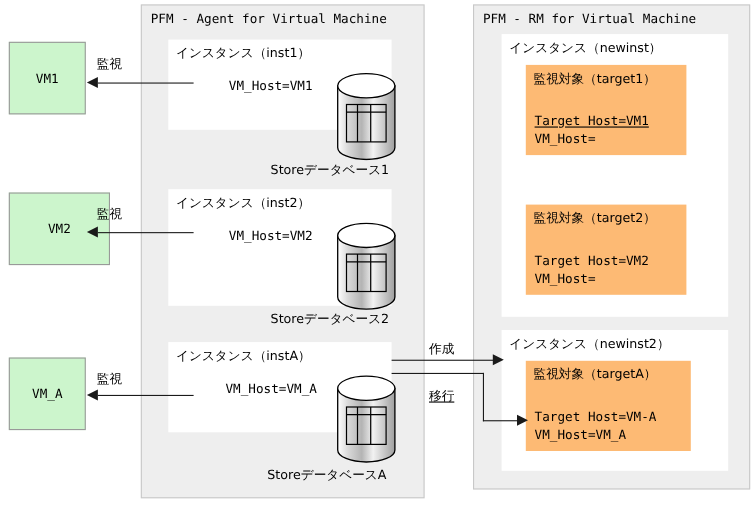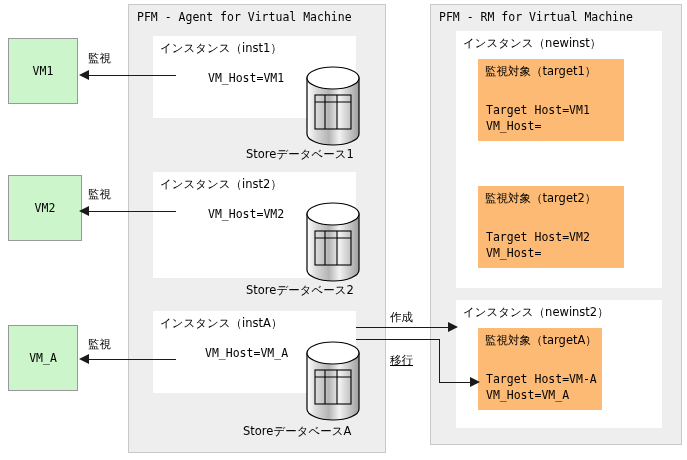--- a/index.html
+++ b/index.html
@@ -227,44 +227,44 @@
   <div class="abs product-panel" style="left:430px; top:4px; width:252px; height:441px;">
     <div class="product-title">PFM - RM for Virtual Machine</div>
   </div>
 
   <div class="abs instance-box" style="left:456px; top:31px; width:206px; height:257px;">
     <div class="instance-title">インスタンス（newinst）</div>
   </div>
 
   <div class="abs target-box" style="left:478px; top:59px; width:146px; height:82px;">
     <div class="target-title">監視対象（target1）</div>
-    <div class="target-line" style="top:44px;">Target Host=VM1</div>
+    <div class="target-line" style="top:44px;text-decoration:underline;">Target Host=VM1</div>
     <div class="target-line" style="top:60px;">VM_Host=</div>
   </div>
 
   <div class="abs target-box" style="left:478px; top:186px; width:146px; height:82px;">
     <div class="target-title">監視対象（target2）</div>
     <div class="target-line" style="top:44px;">Target Host=VM2</div>
     <div class="target-line" style="top:60px;">VM_Host=</div>
   </div>
 
   <div class="abs instance-box" style="left:456px; top:300px; width:206px; height:128px;">
     <div class="instance-title">インスタンス（newinst2）</div>
   </div>
 
-  <div class="abs target-box" style="left:478px; top:328px; width:124px; height:82px;">
+  <div class="abs target-box" style="left:478px; top:328px; width:150px; height:82px;">
     <div class="target-title">監視対象（targetA）</div>
     <div class="target-line" style="top:44px;">Target Host=VM-A</div>
     <div class="target-line" style="top:60px;">VM_Host=VM_A</div>
   </div>
 
   <div class="abs vm-box" style="left:8px; top:38px; width:70px; height:66px;">
     <span>VM1</span>
   </div>
-  <div class="abs vm-box" style="left:8px; top:175px; width:74px; height:66px;">
+  <div class="abs vm-box" style="left:8px; top:175px; width:92px; height:66px;">
     <span>VM2</span>
   </div>
   <div class="abs vm-box" style="left:8px; top:325px; width:70px; height:66px;">
     <span>VM_A</span>
   </div>
 
   <div class="jp-text" style="left:88px; top:51px;">監視</div>
   <div class="arrow-line-h" style="left:89px; top:75px; width:87px;"></div>
   <div class="arrow-head-left" style="left:79px; top:70px;"></div>
 

